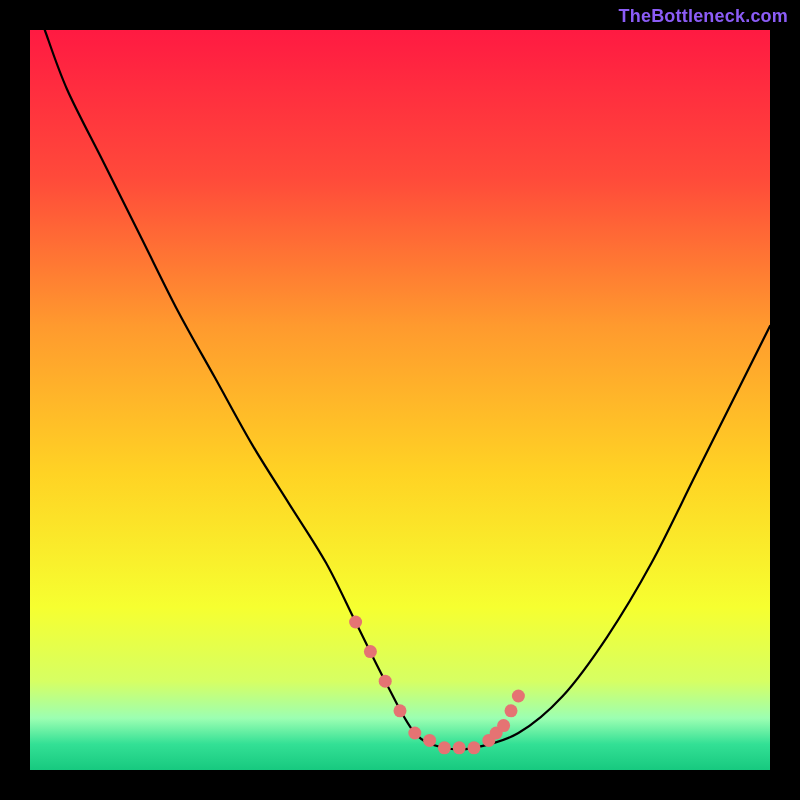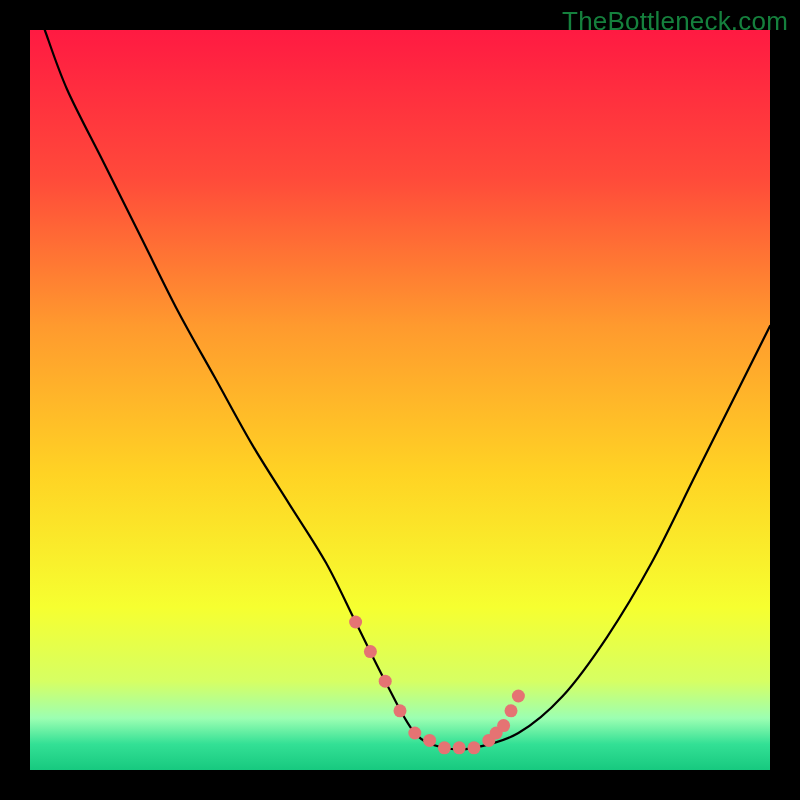--- a/index.html
+++ b/index.html
@@ -38,23 +38,23 @@
     position: absolute;
     left: 0;
     top: 0;
     width: 100%;
     height: 100%;
   }
   .watermark {
     position: absolute;
     top: 6px;
     right: 12px;
-    color: #15803d;
-    font-size: 26px;
-    font-weight: 400;
+    color: #8b5cf6;
+    font-size: 18px;
+    font-weight: 700;
     letter-spacing: 0.2px;
     pointer-events: none;
   }
 </style>
 </head>
 <body>
 
 <div class="frame">
 
   <div class="plot-area">

